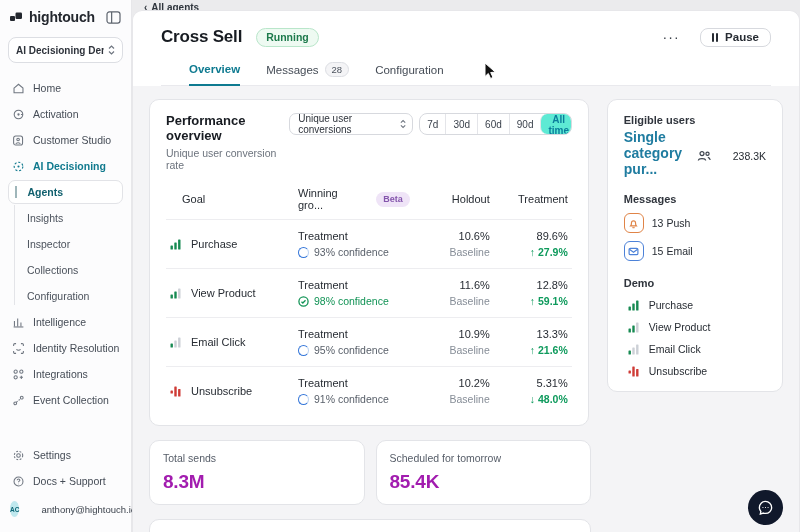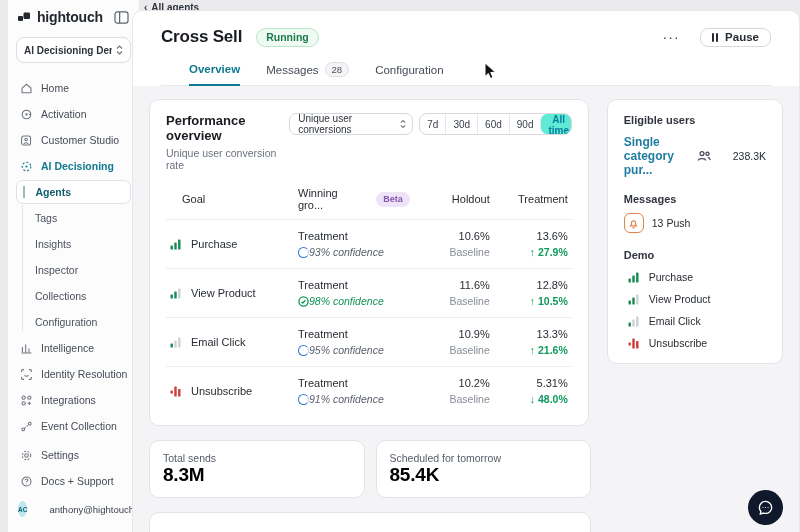--- a/index.html
+++ b/index.html
@@ -1,21 +1,21 @@
 <!DOCTYPE html>
 <html><head>
 <meta charset="utf-8">
 <style>
   * { margin:0; padding:0; box-sizing:border-box; }
   html,body { width:800px; height:532px; overflow:hidden; }
   body { font-family:"Liberation Sans","DejaVu Sans",sans-serif; background:#ebebed; color:#1f242c; }
   .app { position:relative; width:800px; height:532px; }
 
   
-  .sidebar { position:absolute; left:8px; top:0; width:132px; height:532px; background:#fcfcfd;
+  .sidebar { position:absolute; left:0; top:0; width:132px; height:532px; background:#fcfcfd;
              border-right:1px solid #e7e7ea; display:flex; flex-direction:column; }
   .logo-row { height:34px; display:flex; align-items:center; padding:0 10px; gap:6px; }
   .logo-mark { width:13px; height:13px; flex:0 0 auto; }
   .logo-text { font-size:14px; font-weight:700; color:#23272e; letter-spacing:-0.2px; flex:1; }
   .collapse-btn { width:15px; height:13px; color:#5d646e; }
   .workspace { margin:3px 8px 10px; height:26px; border:1px solid #dcdee3; border-radius:8px; background:#fff;
                display:flex; align-items:center; padding:0 7px; gap:4px; }
   .workspace span.ws-label { font-size:10px; font-weight:600; color:#2e333b; white-space:nowrap; overflow:hidden; flex:1; }
   .nav { flex:1; display:flex; flex-direction:column; padding:2px 0 4px; min-height:0; }
   .nav-item { height:26px; display:flex; align-items:center; gap:8px; padding-left:12px; font-size:10.5px;
@@ -75,47 +75,47 @@
   .seg { display:flex; height:22px; border:1px solid #d7d9de; border-radius:8px; background:#fff; overflow:hidden; }
   .seg button { border:none; background:transparent; font-family:inherit; font-size:10px; color:#3c434d;
                 padding:0 7px; border-left:1px solid #e4e5e9; cursor:pointer; }
   .seg button:first-child { border-left:none; }
   .seg button.sel { background:#5eead4; color:#0b7d9b; font-weight:700; border-radius:7px; }
   .ptable { margin-top:14px; }
   .prow { display:flex; align-items:center; padding:10px 4px; border-top:1px solid #ededf0; }
   .prow.hdr { border-top:none; padding:2px 4px 8px; font-size:10.5px; color:#565d68; align-items:center; }
   .c-goal { flex:0 0 128px; display:flex; align-items:center; gap:9px; font-size:11px; color:#272c33; }
   .c-win  { flex:1; font-size:11px; color:#272c33; display:flex; align-items:center; gap:6px; }
-  .c-win .conf { display:flex; align-items:center; margin-top:4px; font-size:10.5px; color:#5a616b;font-style:italic; }
+  .c-win .conf { display:flex; align-items:center; gap:5px; margin-top:4px; font-size:10.5px; color:#5a616b; }
   .c-win .conf.ok { color:#119355; }
   .c-hold { flex:0 0 80px; text-align:right; font-size:11px; color:#272c33; }
   .c-treat { flex:0 0 78px; text-align:right; font-size:11px; color:#272c33; }
   .subline { font-size:10.5px; color:#868d97; margin-top:4px; }
   .lift { font-size:10.5px; font-weight:600; color:#0e9a5c; margin-top:4px; }
   .beta { height:15px; padding:0 7px; background:#efe4f7; color:#8455ac; border-radius:8px; font-size:9px;
           font-weight:600; display:inline-flex; align-items:center; margin-left:20px; }
   .spin { width:11px; height:11px; border-radius:50%; border:1.6px solid #3677d9; border-right-color:#bcd3f2; flex:0 0 auto; }
   .chk { width:11px; height:11px; flex:0 0 auto; color:#119355; }
 
   
   .elig-card { width:177px; padding:14px 16px; }
   .sec-h { font-size:11px; color:#30353d; font-weight:600; }
-  .elig-link { font-size:12px; color:#1f7ca0; font-weight:600; margin-top:9px; display:flex; align-items:center; }
+  .elig-link { font-size:14px; color:#1f7ca0; font-weight:600; margin-top:3px; display:flex; align-items:center; }
   .elig-count { display:flex; align-items:center; gap:5px; font-size:10.5px; color:#272c33; }
   .msg-row { display:flex; align-items:center; gap:8px; margin-top:8px; font-size:10.5px; color:#272c33; }
   .sq-ic { width:20px; height:20px; border-radius:6px; border:1.4px solid; display:flex; align-items:center; justify-content:center; }
   .sq-ic.orange { border-color:#e08447; color:#e08447; }
   .sq-ic.blue { border-color:#4d82d8; color:#4d82d8; }
   .goal-row { display:flex; align-items:center; gap:9px; margin-top:10px; font-size:10.5px; color:#272c33; padding-left:4px; }
 
   
   .stats { display:flex; gap:11px; margin-top:14px; width:442px; }
   .stat-card { flex:1; padding:11px 13px; }
   .stat-label { font-size:10.5px; color:#565d68; }
-  .stat-value { font-size:19px; font-weight:700; color:#000000; letter-spacing:-0.2px; }
+  .stat-value { font-size:19px; font-weight:700; color:#a21caf; margin-top:7px; letter-spacing:-0.2px; }
 
   
   .sends-card { width:442px; margin-top:14px; padding:12px 16px; height:120px; position:relative; overflow:hidden; }
 
   
   .cursor { position:absolute; left:352px; top:62px; z-index:50; }
   .chat-fab { position:absolute; left:748px; top:490px; width:35px; height:35px; border-radius:50%;
               background:#10182b; display:flex; align-items:center; justify-content:center; z-index:40; cursor:pointer; }
 </style>
 </head>
@@ -182,23 +182,20 @@
           </span>
         <span>AI Decisioning</span>
       </div>
 
       <div class="agents-box">
         <span class="guide"></span>
         <span>Agents</span>
       </div>
 
       <div class="subnav">
-        <div class="sub-item">
-            <span>Tags</span>
-          </div>
         <div class="sub-item">
             <span>Insights</span>
           </div>
         <div class="sub-item">
             <span>Inspector</span>
           </div>
         <div class="sub-item">
             <span>Collections</span>
           </div>
         <div class="sub-item">
@@ -366,21 +363,21 @@
                         <span class="spin"></span>
                         <span>93% confidence</span>
                       </div>
                 </div>
                   </div>
                 <div class="c-hold">
                     <div>10.6%</div>
                     <div class="subline">Baseline</div>
                   </div>
                 <div class="c-treat">
-                    <div>13.6%</div>
+                    <div>89.6%</div>
                     <div class="lift"><span>↑</span> <span>27.9%</span></div>
                   </div>
               </div>
 
               <div class="prow">
                 <div class="c-goal">
                   <svg width="12" height="12" viewBox="0 0 12 12">
                       <rect x="0.5" y="7.5" width="2.4" height="4" rx="0.6" fill="#178a52"></rect>
                       <rect x="4.3" y="4.5" width="2.4" height="7" rx="0.6" fill="#178a52"></rect>
                       <rect x="8.1" y="1.5" width="2.4" height="10" rx="0.6" fill="#ccd0d6"></rect>
@@ -398,21 +395,21 @@
                         <span>98% confidence</span>
                       </div>
                 </div>
                   </div>
                 <div class="c-hold">
                     <div>11.6%</div>
                     <div class="subline">Baseline</div>
                   </div>
                 <div class="c-treat">
                     <div>12.8%</div>
-                    <div class="lift"><span>↑</span> <span>10.5%</span></div>
+                    <div class="lift"><span>↑</span> <span>59.1%</span></div>
                   </div>
               </div>
 
               <div class="prow">
                 <div class="c-goal">
                   <svg width="12" height="12" viewBox="0 0 12 12">
                       <rect x="0.5" y="7.5" width="2.4" height="4" rx="0.6" fill="#178a52"></rect>
                       <rect x="4.3" y="4.5" width="2.4" height="7" rx="0.6" fill="#ccd0d6"></rect>
                       <rect x="8.1" y="1.5" width="2.4" height="10" rx="0.6" fill="#ccd0d6"></rect>
                     </svg>
@@ -485,20 +482,29 @@
             <div class="sec-h" style="margin-top:16px;">Messages</div>
             <div class="msg-row">
               <span class="sq-ic orange">
                   <svg width="11" height="11" viewBox="0 0 12 12" fill="none" stroke="currentColor" stroke-width="1.3">
                     <path d="M3 8.5c.8-.8.8-2.2.8-3.2a2.2 2.2 0 014.4 0c0 1 0 2.4.8 3.2z"></path>
                     <path d="M5 10a1.1 1.1 0 002 0"></path>
                   </svg>
                 </span>
               <span>13 Push</span>
             </div>
+            <div class="msg-row">
+              <span class="sq-ic blue">
+                  <svg width="11" height="11" viewBox="0 0 12 12" fill="none" stroke="currentColor" stroke-width="1.3">
+                    <rect x="1.2" y="2.5" width="9.6" height="7" rx="1.4"></rect>
+                    <path d="M1.5 3.5L6 6.8l4.5-3.3"></path>
+                  </svg>
+                </span>
+              <span>15 Email</span>
+            </div>
 
             <div class="sec-h" style="margin-top:16px;">Demo</div>
             <div class="goal-row">
               <svg width="12" height="12" viewBox="0 0 12 12">
                   <rect x="0.5" y="7.5" width="2.4" height="4" rx="0.6" fill="#178a52"></rect>
                   <rect x="4.3" y="4.5" width="2.4" height="7" rx="0.6" fill="#178a52"></rect>
                   <rect x="8.1" y="1.5" width="2.4" height="10" rx="0.6" fill="#178a52"></rect>
                 </svg>
               <span>Purchase</span>
             </div>

